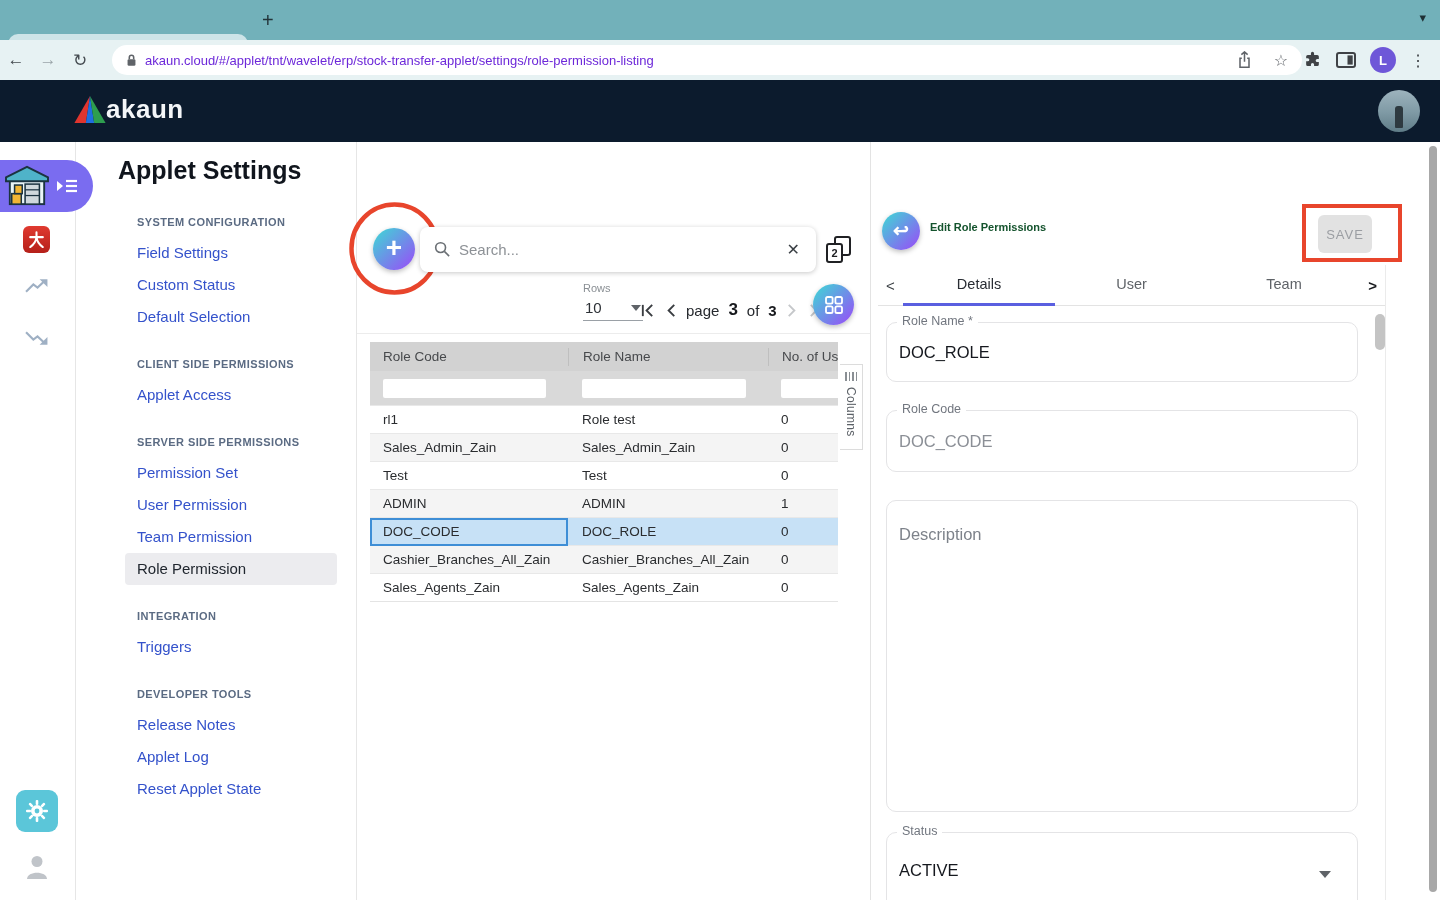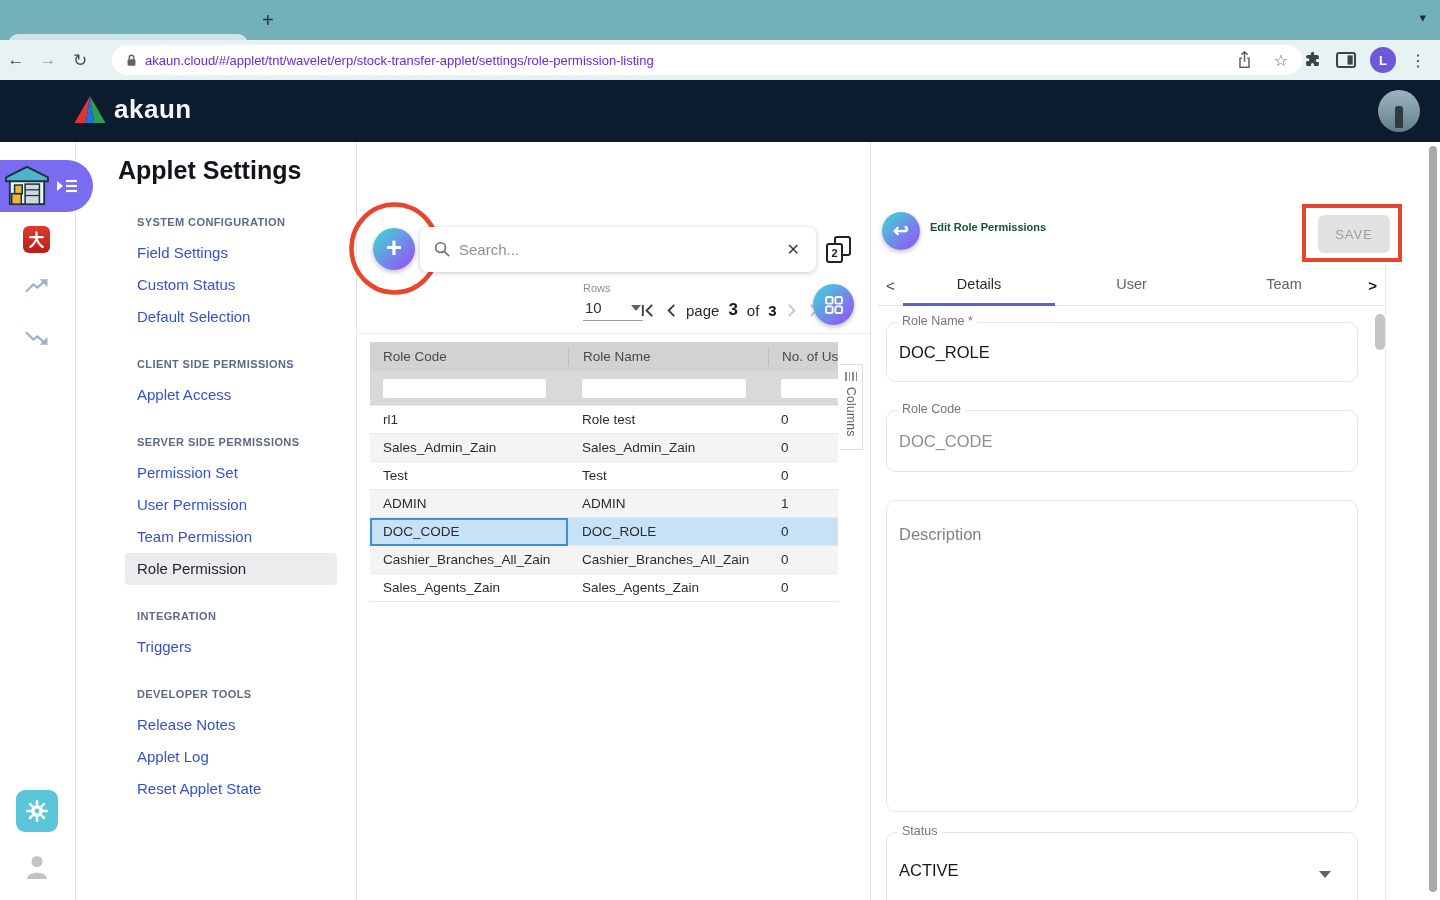--- a/index.html
+++ b/index.html
@@ -22,21 +22,21 @@
   .urlbar { position:absolute; left:112px; top:5px; width:1190px; height:30px; background:#fff;
             border-radius:15px; display:flex; align-items:center; padding:0 14px; }
   .url-text { font-size:13px; color:#6d28d9; margin-left:8px; flex:1; white-space:nowrap; overflow:hidden; }
   .chrome-right { position:absolute; right:0; top:0; height:40px; display:flex; align-items:center; gap:14px; padding-right:14px; }
   .profile-badge { width:26px; height:26px; border-radius:50%; background:#6e57d8; color:#fff;
                    font-size:13px; font-weight:bold; display:flex; align-items:center; justify-content:center; }
   .kebab { font-size:16px; color:#3c4043; letter-spacing:0; }
 
   
   .appbar { position:absolute; left:0; top:80px; width:1440px; height:62px; background:#0c1b2d; }
-  .brand { position:absolute; left:74px; top:14px; display:flex; align-items:center; gap:8px; }
+  .brand { position:absolute; left:74px; top:14px; display:flex; align-items:center; }
   .brand-text { color:#f4f6f8; font-size:26px; font-weight:800; letter-spacing:.5px; }
   .appbar-avatar { position:absolute; right:20px; top:10px; width:42px; height:42px; border-radius:50%;
                    background:linear-gradient(180deg,#9db3bd 0%,#7e99a4 55%,#5f7c87 100%); overflow:hidden; }
   .appbar-avatar::after { content:""; position:absolute; left:17px; top:16px; width:8px; height:22px;
                    background:#2e3a40; border-radius:3px 3px 1px 1px; }
 
   
   .main { position:absolute; left:0; top:142px; width:1440px; height:758px; background:#fff; }
   .vline { position:absolute; top:0; bottom:0; width:1px; background:#e6e6e6; }
 
@@ -111,21 +111,21 @@
   .grip { display:flex; gap:2px; }
   .grip i { width:1.5px; height:9px; background:#8a8f94; display:block; }
   .columns-label { writing-mode:vertical-rl; font-size:12px; color:#5c6167; letter-spacing:.3px; }
 
   
   .back-btn { position:absolute; left:882px; top:70px; width:38px; height:38px; border-radius:50%;
               background:linear-gradient(135deg,#45cdd8 10%,#9257f5 90%); display:flex; align-items:center;
               justify-content:center; box-shadow:0 2px 5px rgba(0,0,0,.25); }
   .back-glyph { color:#fff; font-size:19px; font-weight:bold; margin-top:-2px; }
   .editor-title { position:absolute; left:930px; top:79px; font-size:11px; font-weight:600; color:#14532d; }
-  .save-btn { position:absolute; left:1318px; top:73px; width:72px; height:38px; background:#e2e2e2;
+  .save-btn { position:absolute; left:1318px; top:73px; width:54px; height:38px; background:#e2e2e2;
               border-radius:6px; border:none; font-size:13px; letter-spacing:1px; color:#9b9ea3;
               font-family:inherit; }
   .annotation-rect { position:absolute; left:1302px; top:62px; width:100px; height:58px;
                      border:4px solid #e8452c; pointer-events:none; }
   .tabsbar { position:absolute; left:878px; top:123px; width:507px; height:41px; border-bottom:1px solid #e3e3e3;
              display:flex; align-items:center; }
   .tab-scroll { width:26px; text-align:center; font-size:15px; color:#3a3f44; }
   .etab { width:160px; text-align:center; font-size:14.5px; color:#5f6368; position:relative; height:41px;
           line-height:38px; }
   .etab.active { color:#282c33; }

